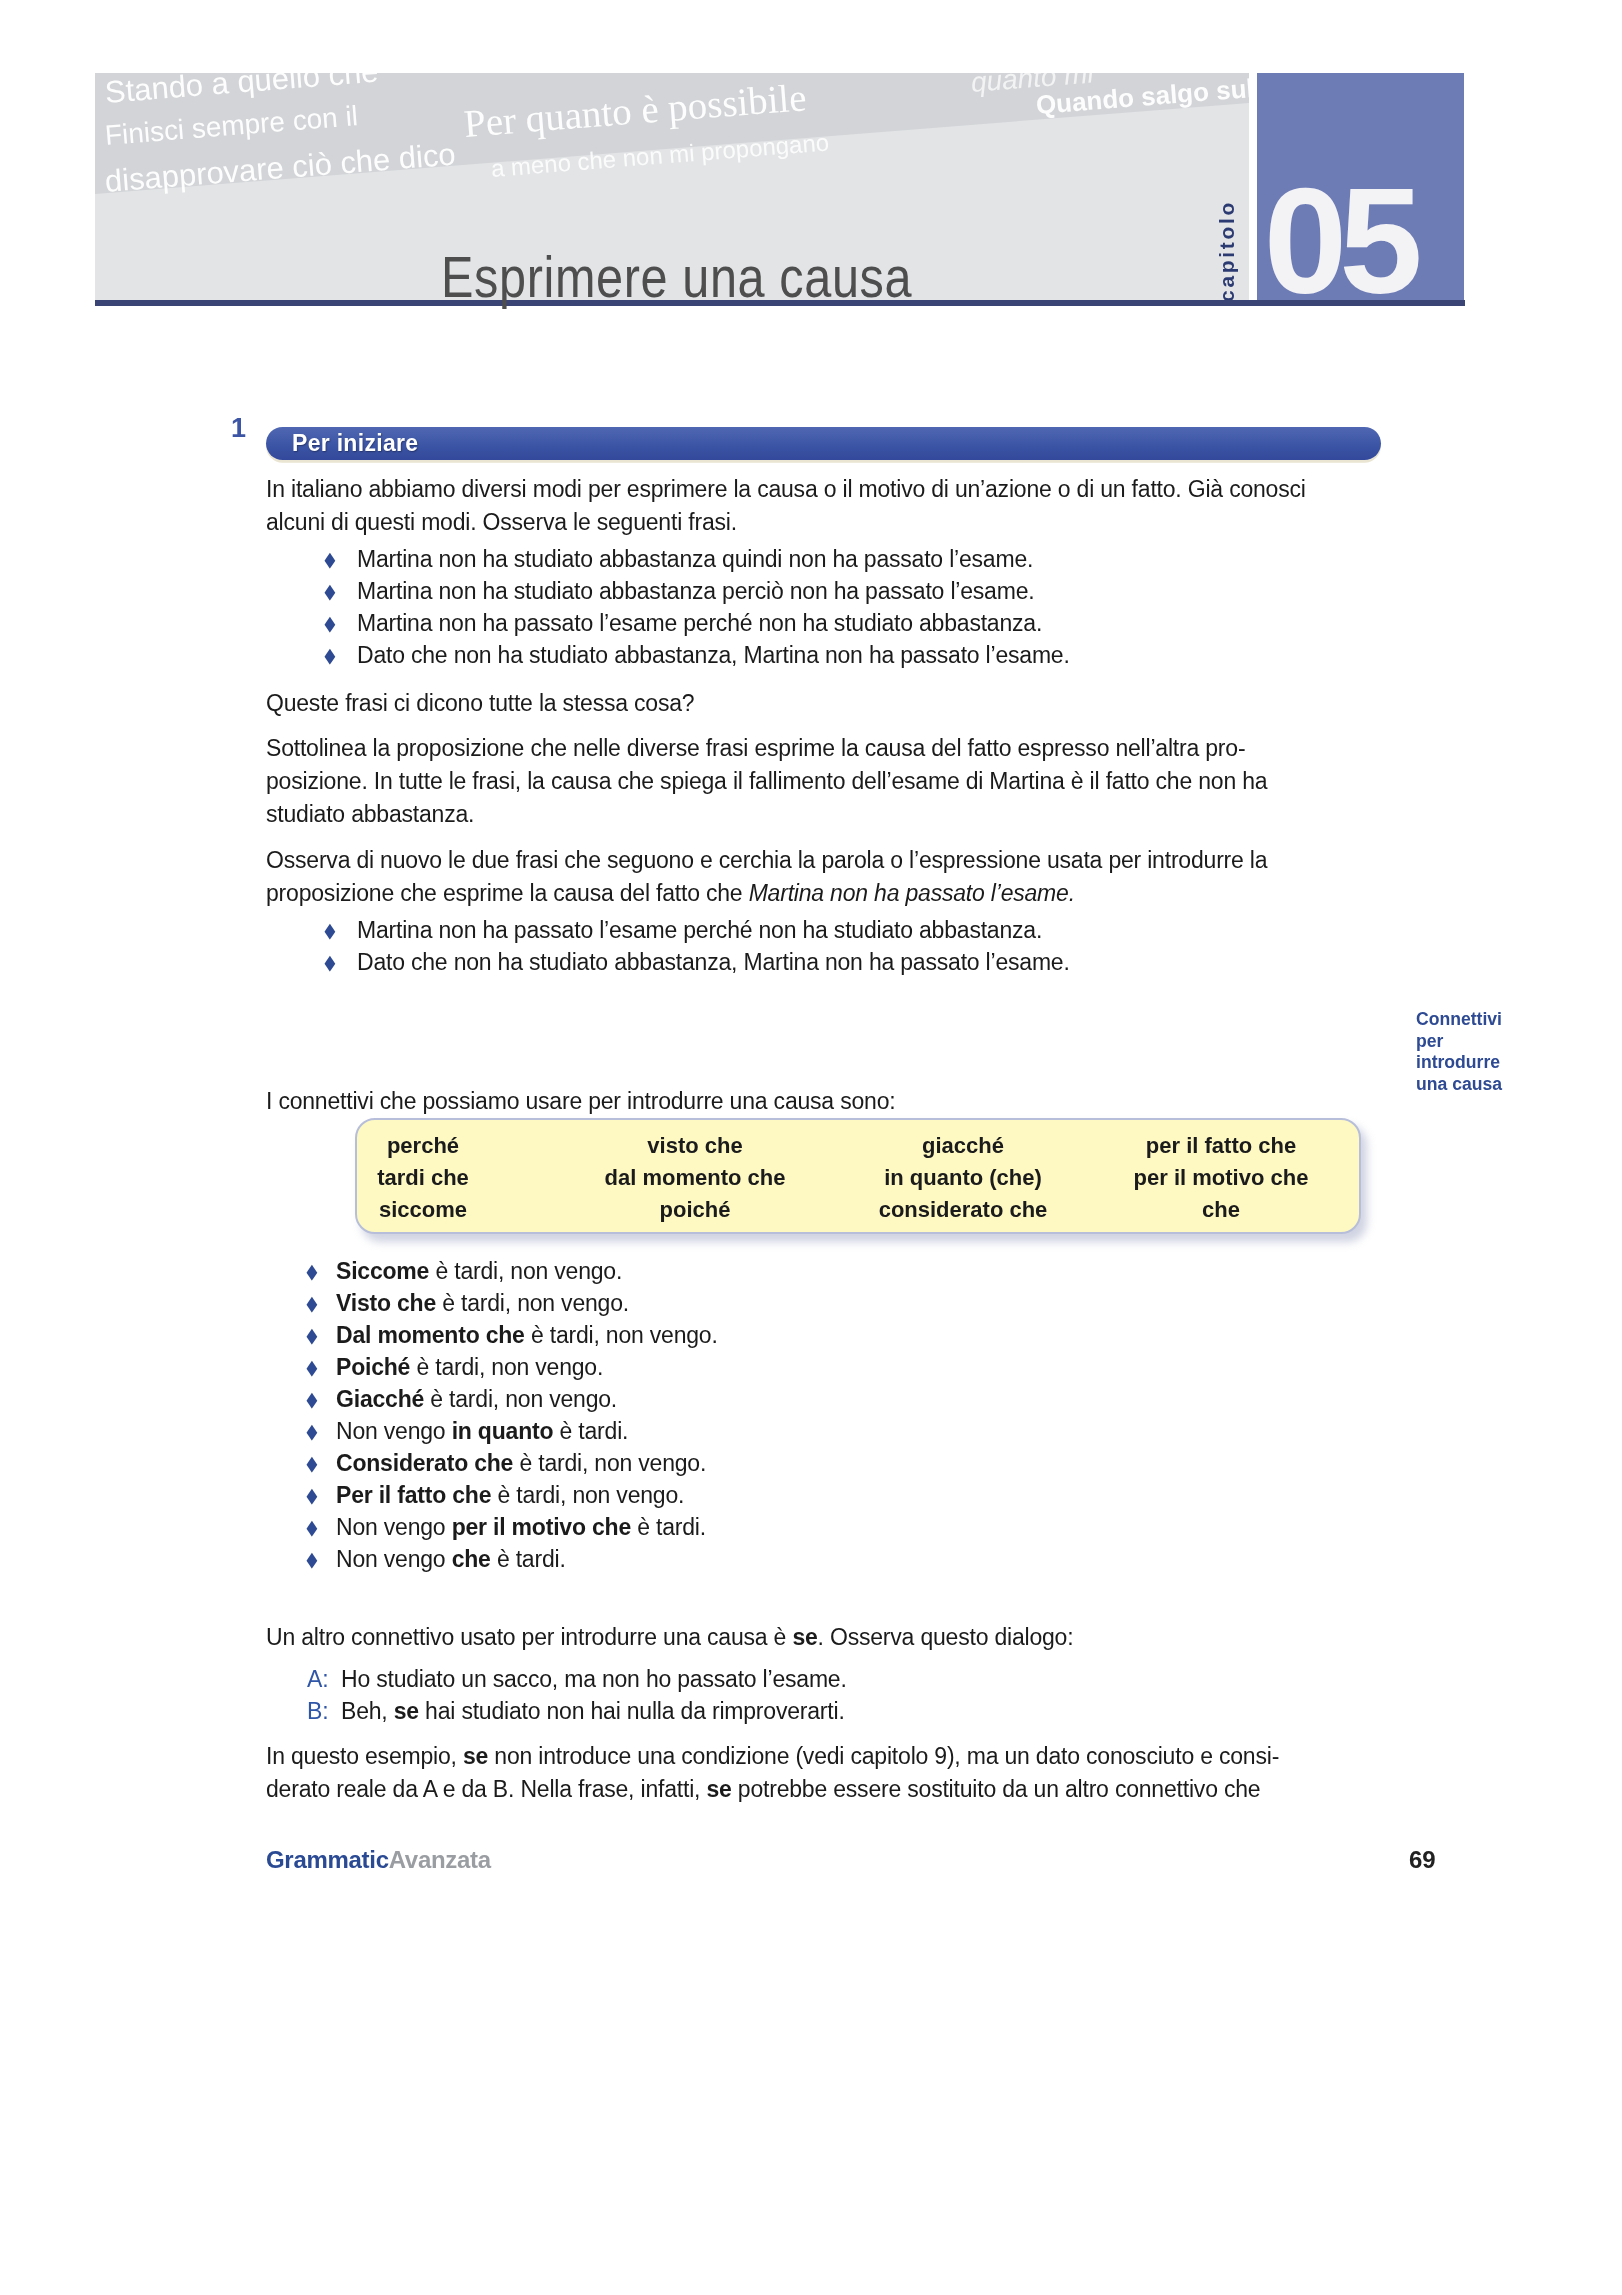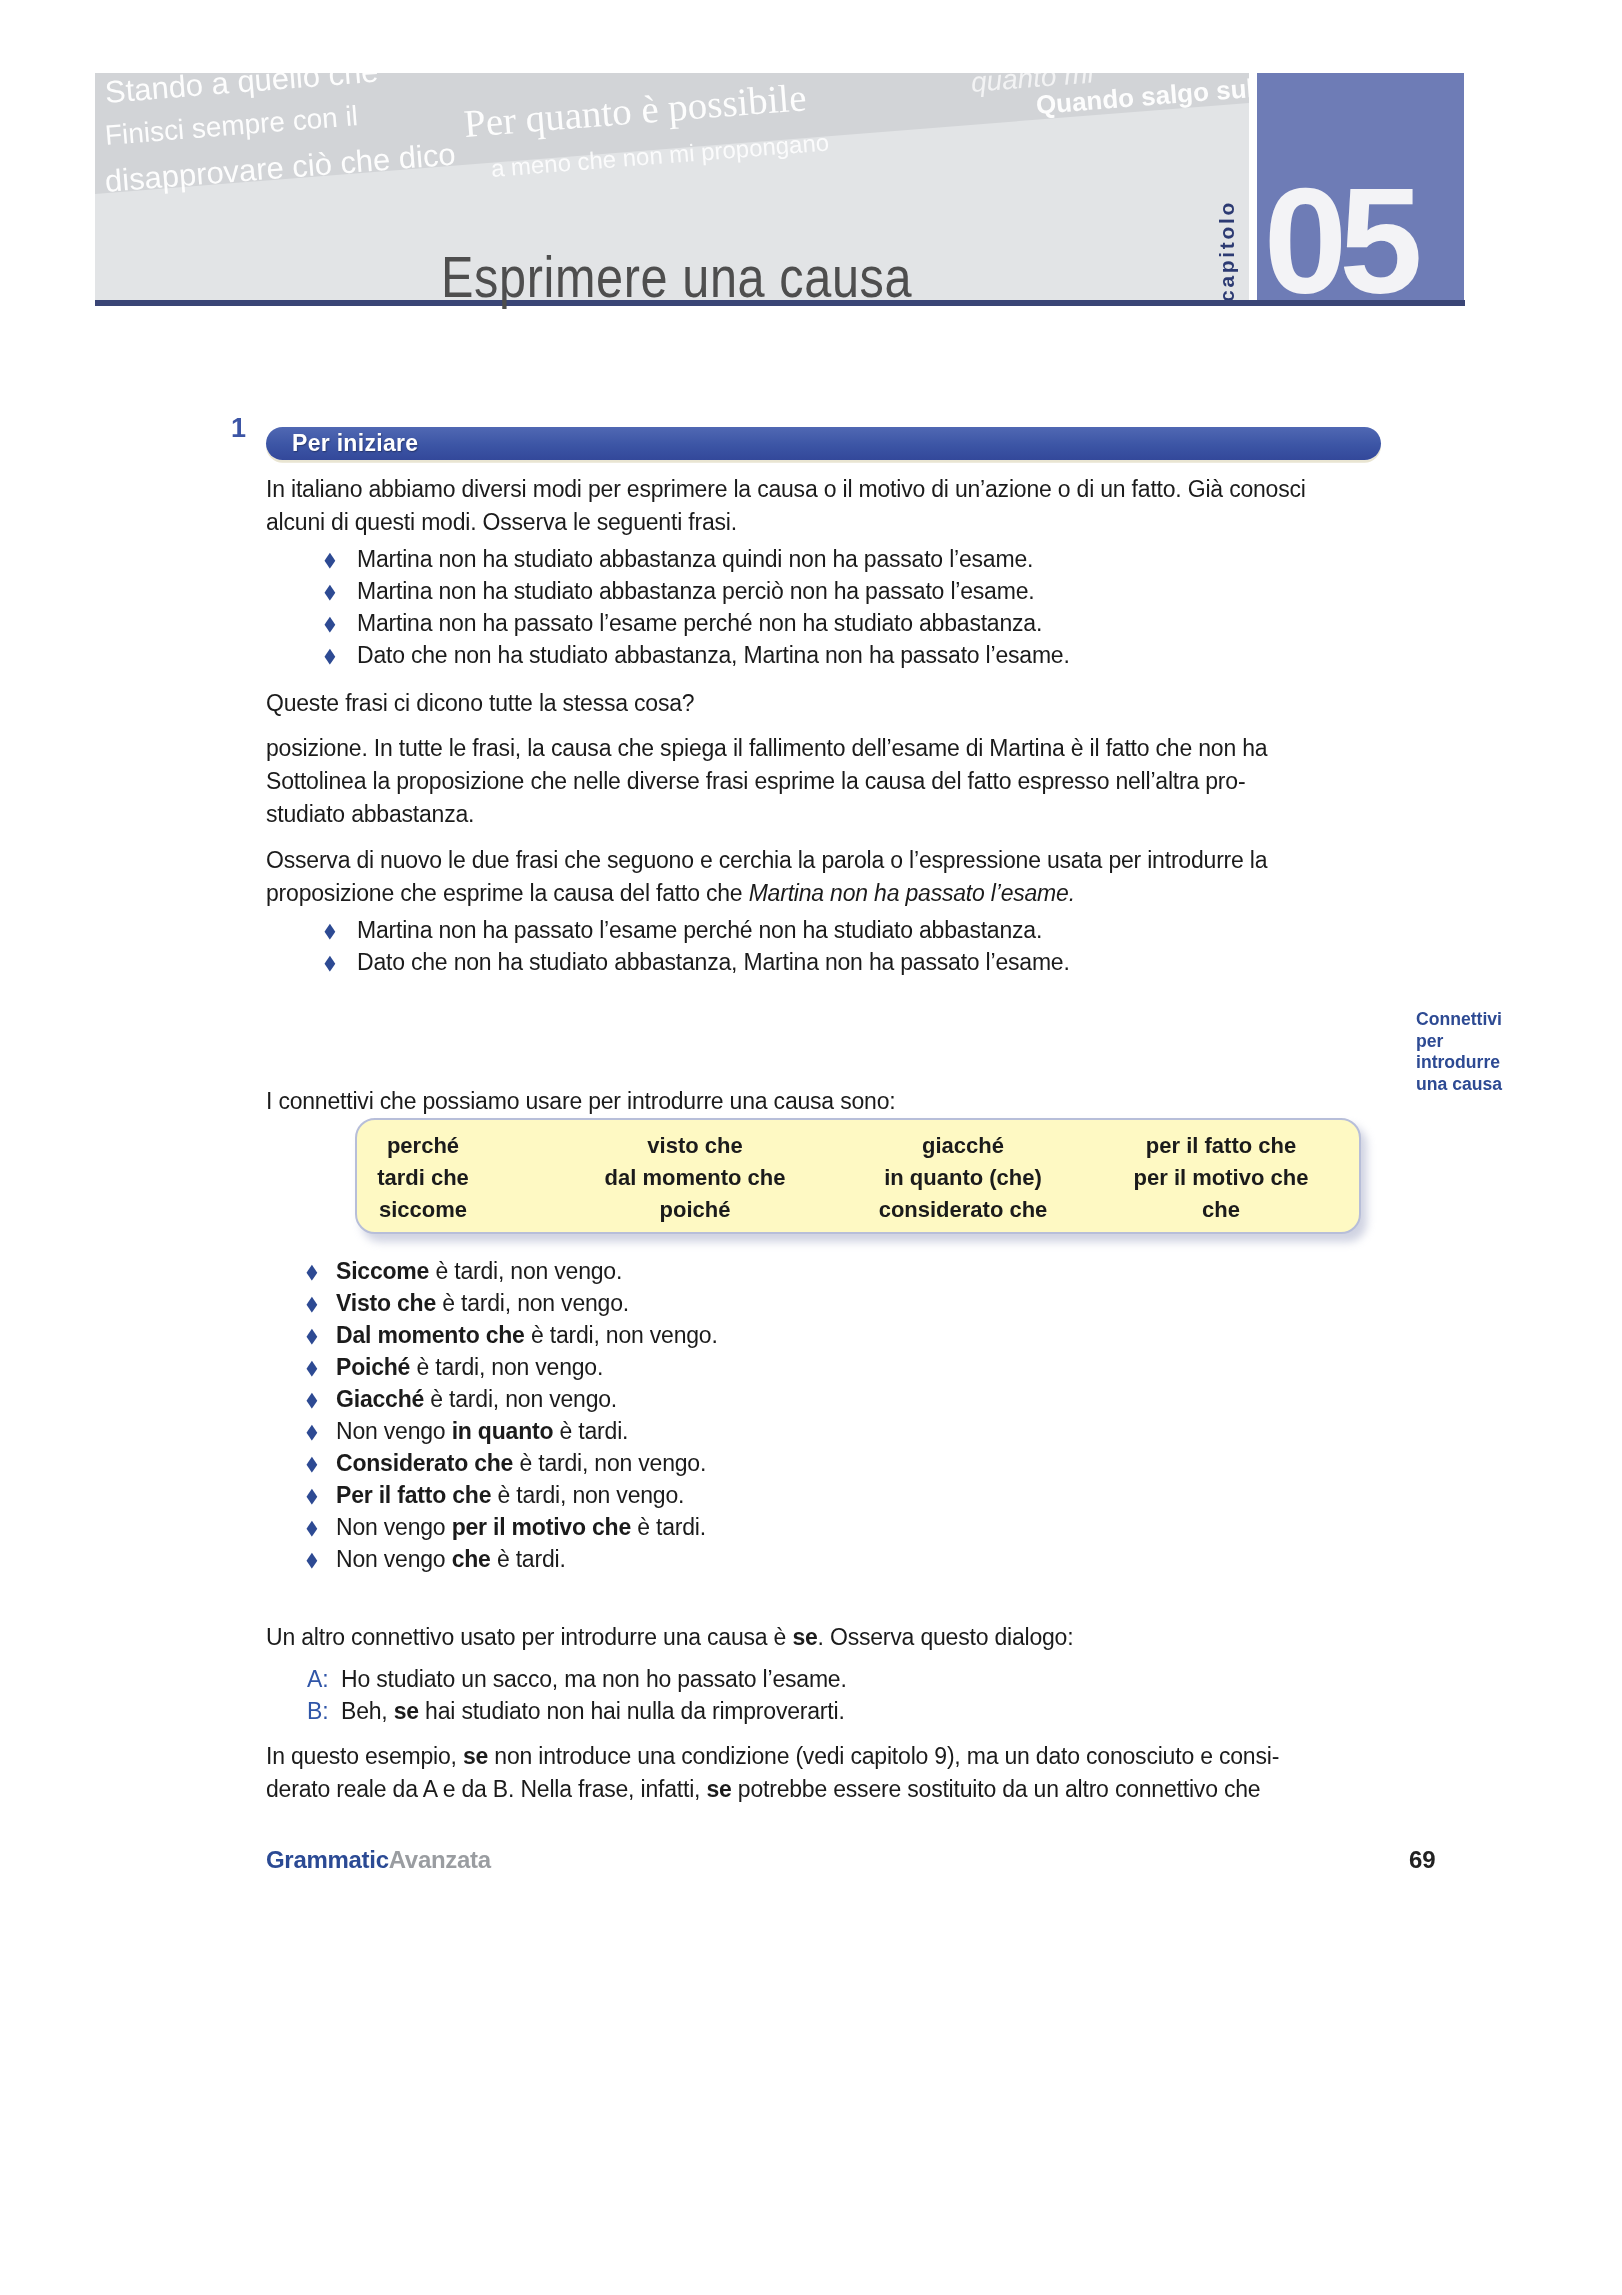--- a/index.html
+++ b/index.html
@@ -118,22 +118,22 @@
       <div class="bi"><span class="dia">◆</span><span>Martina non ha studiato abbastanza quindi non ha passato l’esame.</span></div>
       <div class="bi"><span class="dia">◆</span><span>Martina non ha studiato abbastanza perciò non ha passato l’esame.</span></div>
       <div class="bi"><span class="dia">◆</span><span>Martina non ha passato l’esame perché non ha studiato abbastanza.</span></div>
       <div class="bi"><span class="dia">◆</span><span>Dato che non ha studiato abbastanza, Martina non ha passato l’esame.</span></div>
     </div>
 
   <div class="para" style="top:687px">
       <div class="tl"><span>Queste frasi ci dicono tutte la stessa cosa?</span></div>
     </div>
   <div class="para" style="top:732px">
+      <div class="tl"><span>Sottolinea la proposizione che nelle diverse frasi esprime la causa del fatto espresso nell’altra pro-</span></div>
       <div class="tl"><span>posizione. In tutte le frasi, la causa che spiega il fallimento dell’esame di Martina è il fatto che non ha</span></div>
-      <div class="tl"><span>Sottolinea la proposizione che nelle diverse frasi esprime la causa del fatto espresso nell’altra pro-</span></div>
       <div class="tl"><span>studiato abbastanza.</span></div>
     </div>
   <div class="para" style="top:844px">
       <div class="tl"><span>Osserva di nuovo le due frasi che seguono e cerchia la parola o l’espressione usata per introdurre la</span></div>
       <div class="tl"><span>proposizione che esprime la causa del fatto che </span><span class="i">Martina non ha passato l’esame.</span></div>
     </div>
   <div class="bullets" style="top:914px">
       <div class="bi"><span class="dia">◆</span><span>Martina non ha passato l’esame perché non ha studiato abbastanza.</span></div>
       <div class="bi"><span class="dia">◆</span><span>Dato che non ha studiato abbastanza, Martina non ha passato l’esame.</span></div>
     </div>

